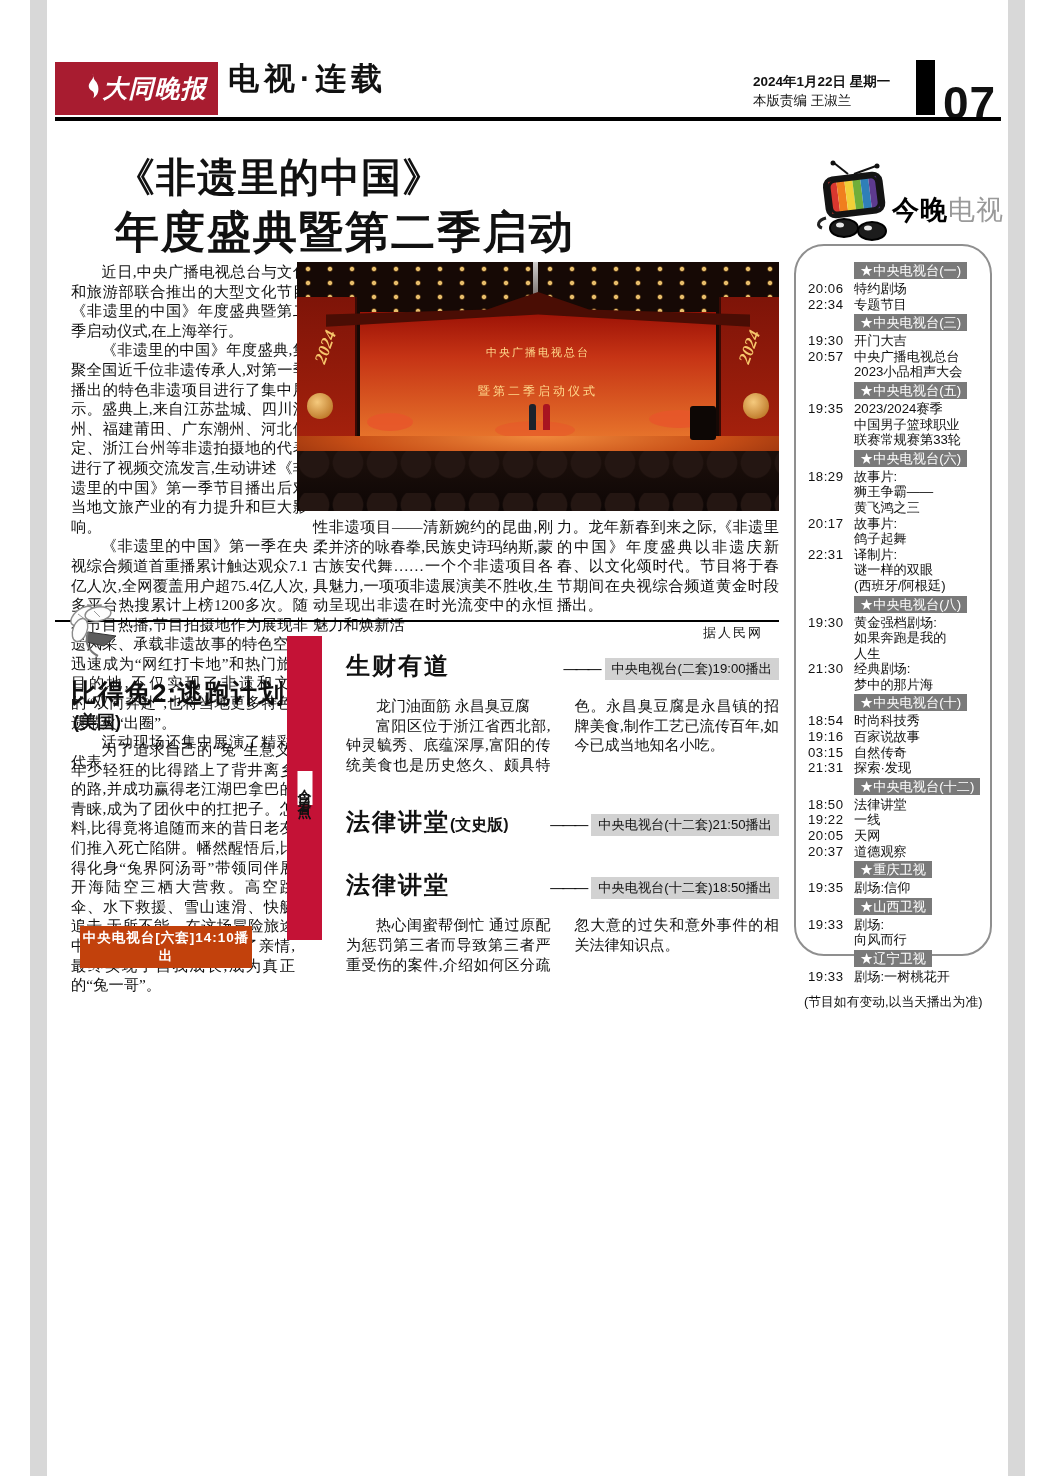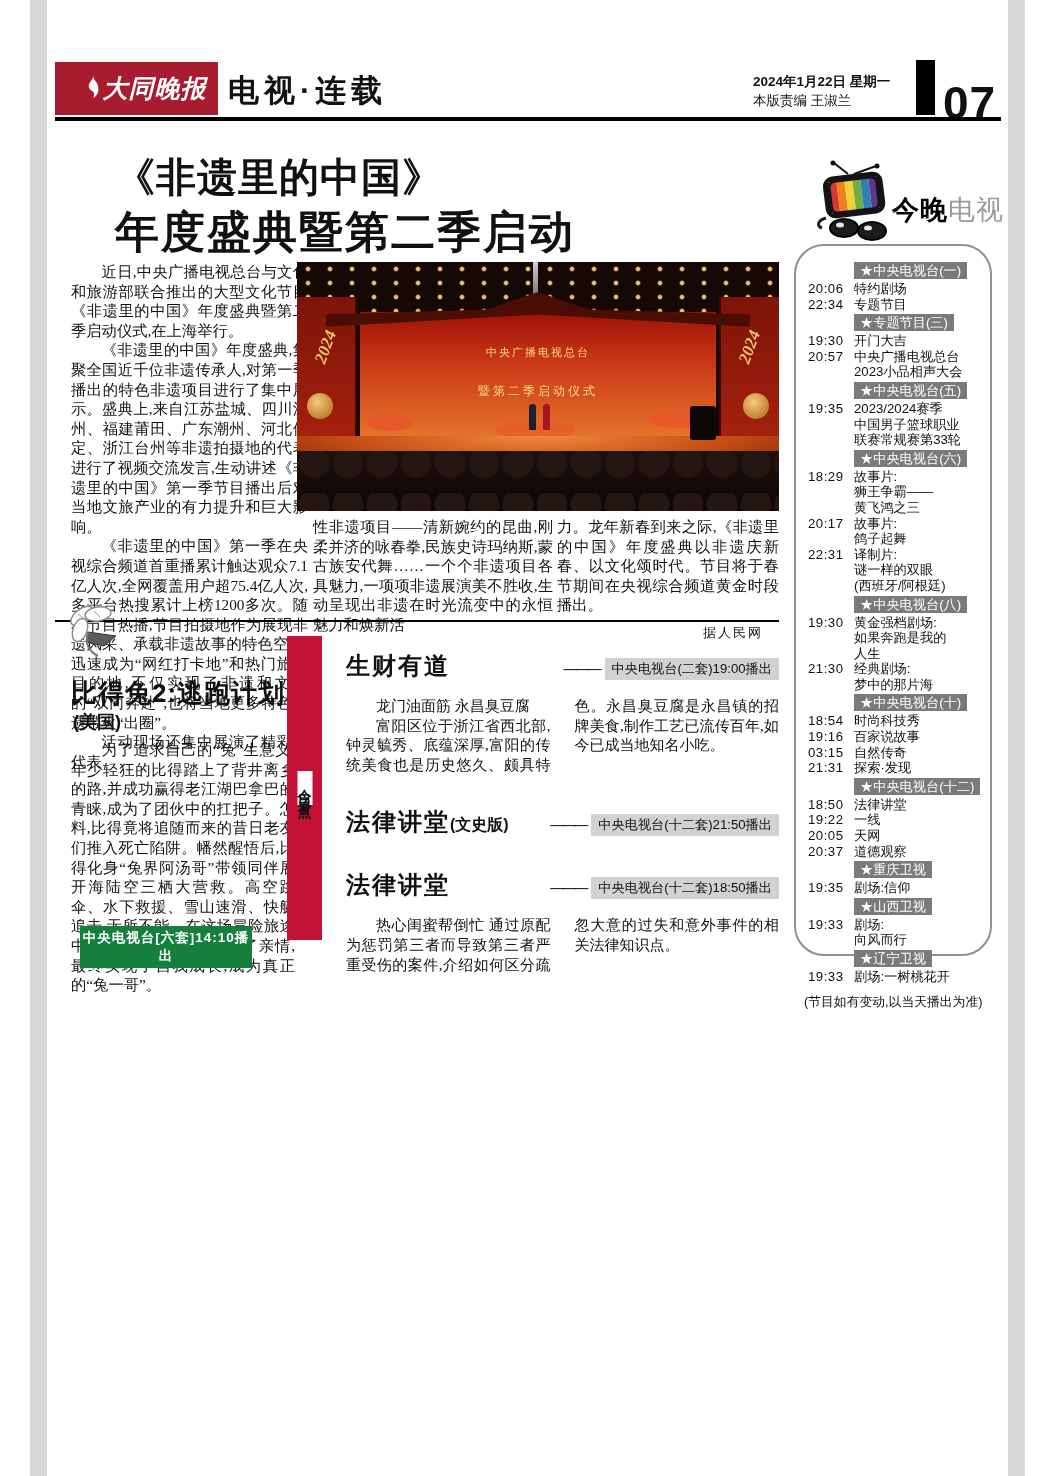--- a/index.html
+++ b/index.html
@@ -2,21 +2,21 @@
 <html><head>
 <meta charset="utf-8">
 <style>
   html,body{margin:0;padding:0;background:#e9e9e9;}
   .page{position:relative;width:1038px;height:1476px;background:#ffffff;margin:0 auto;overflow:hidden;
         font-family:"Liberation Serif","DejaVu Serif",serif;color:#111;}
   .abs{position:absolute;padding-left:16px;}
   
   .logo{left:55px;top:62px;width:147px;height:53px;background:#a81c30;display:flex;align-items:center;justify-content:center;gap:4px;}
   .logo-text{color:#fff;font-size:25px;font-weight:bold;font-style:italic;letter-spacing:1px;font-family:"Liberation Serif",serif;}
-  .section-title{left:212px;top:70px;font-size:31px;font-weight:900;letter-spacing:5px;font-family:Liberation Sans, sans-serif;}
+  .section-title{left:212px;top:58px;font-size:31px;font-weight:900;letter-spacing:5px;font-family:Liberation Sans, sans-serif;}
   .pubinfo{left:737px;top:72px;font-size:13.5px;line-height:19px;font-family:"Liberation Sans",sans-serif;}
   .pubinfo .l1{font-weight:bold;}
   .hdr-vline{left:916px;top:60px;width:3px;height:55px;background:#000;}
   .page-num{left:927px;top:56px;font-size:46px;font-weight:900;font-family:"Liberation Sans",sans-serif;letter-spacing:1px;margin-top:20px;}
   .hdr-rule{left:55px;top:117px;width:930px;height:4px;background:#000;}
   .edge{width:1px;background:#d8d8d8;top:0;height:1476px;}
   
   .headline1{left:99px;top:150px;font-size:40px;font-weight:900;font-family:"Liberation Sans",sans-serif;letter-spacing:1px;}
   .headline2{left:99px;top:203px;font-size:44px;font-weight:900;font-family:"Liberation Sans",sans-serif;letter-spacing:2px;}
   
@@ -53,21 +53,21 @@
      background-image:radial-gradient(circle at 50% 28%,#241612 42%,transparent 46%),linear-gradient(#1d100b,#0d0605);
      background-size:34px 42px,100% 100%;}
   .ph-cam{position:absolute;right:13%;top:58%;width:26px;height:34px;background:#0d0705;border-radius:3px;}
   
   .mid-rule{left:55px;top:620px;width:708px;height:2px;background:#000;}
   .ornament{left:48px;top:602px;}
   
   .pr-title{left:55px;top:676px;font-size:26px;font-weight:900;font-family:"Liberation Sans",sans-serif;letter-spacing:1px;}
   .pr-sub{left:57px;top:710px;font-size:18px;font-weight:bold;font-family:"Liberation Sans",sans-serif;}
   .pr-body{left:55px;top:740px;width:224px;}
-  .pr-bar{left:80px;top:926px;width:172px;background:#15803d;color:#fff;font-size:13.5px;font-weight:bold;
+  .pr-bar{left:80px;top:926px;width:172px;background:#c2410c;color:#fff;font-size:13.5px;font-weight:bold;
      text-align:center;padding:3px 0;letter-spacing:1px;font-family:"Liberation Sans",sans-serif;}
   
   .red-bar{left:287px;top:636px;width:19px;height:304px;background:#c41236;}
   .today-label{position:absolute;left:50%;top:50%;transform:translate(-50%,-50%);background:#fff;
      writing-mode:vertical-rl;text-orientation:upright;font-size:14px;font-weight:bold;
      padding:7px 0;letter-spacing:5px;line-height:15px;}
   
   .programs{left:330px;top:650px;width:433px;}
   .prog-head{display:flex;align-items:flex-end;justify-content:space-between;}
   .prog-title{font-size:24px;font-weight:900;font-family:"Liberation Sans",sans-serif;letter-spacing:2px;white-space:nowrap;}
@@ -266,21 +266,21 @@
     <div><div class="ch-bar">★中央电视台(一)</div><div class="prog-row">
           <span class="ptime">20:06</span>
           <span class="plines">
             <div>特约剧场</div>
           </span>
         </div><div class="prog-row">
           <span class="ptime">22:34</span>
           <span class="plines">
             <div>专题节目</div>
           </span>
-        </div><div class="ch-bar">★专题节目(三)</div><div class="prog-row">
+        </div><div class="ch-bar">★中央电视台(三)</div><div class="prog-row">
           <span class="ptime">19:30</span>
           <span class="plines">
             <div>开门大吉</div>
           </span>
         </div><div class="prog-row">
           <span class="ptime">20:57</span>
           <span class="plines">
             <div>中央广播电视总台</div>
             <div>2023小品相声大会</div>
           </span>

